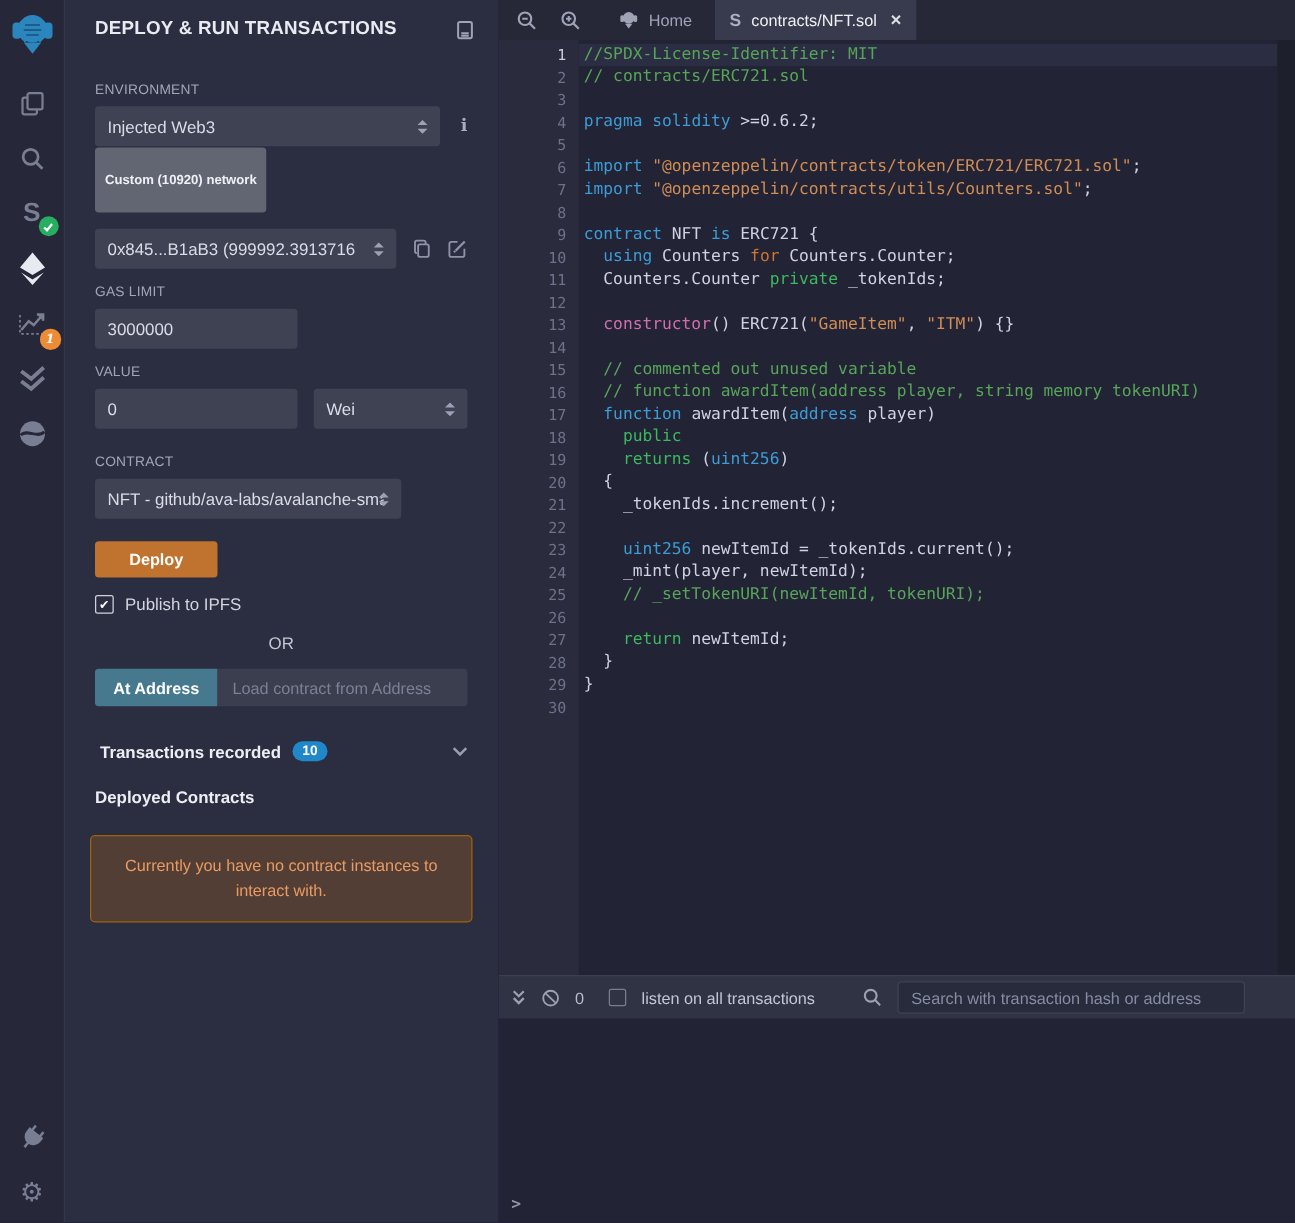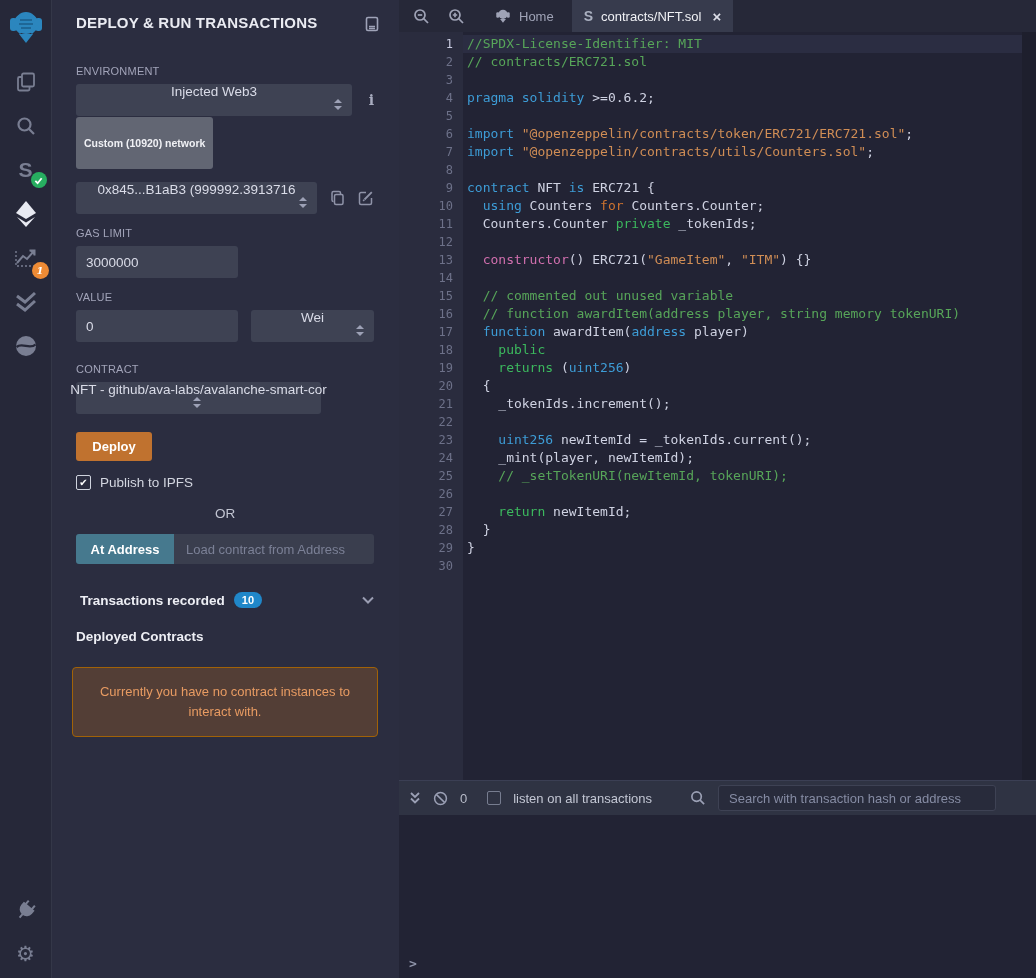--- a/index.html
+++ b/index.html
@@ -28,21 +28,21 @@
   .panel-head { display:flex; align-items:flex-start; justify-content:space-between;
     padding:14px 20px 0 24px; }
   .panel-title { font-size:15px; font-weight:700; color:#eaebf2; letter-spacing:.2px; }
   .doc-icon { color:#9fa3b8; cursor:pointer; margin-top:2px; }
   .pbody { padding:0 25px 0 24px; }
   .flabel { display:block; font-size:11px; color:#a2a4b9; margin-bottom:7px; letter-spacing:.2px; }
   .sec-env { margin-top:29px; }
   .row { display:flex; align-items:center; }
   .select, .tinput { background:#3e4253; border-radius:3px; height:32px; display:flex;
     align-items:center; padding:0 10px; font-size:13.5px; color:#dadce8; }
-  .select { cursor:pointer;flex-direction:column; }
+  .select { cursor:pointer; }
   .select .val { white-space:nowrap; overflow:hidden; }
   .caret { display:flex; flex-direction:column; align-items:center; margin-left:auto;
     padding-left:6px; flex-shrink:0; }
   .caret i { display:block; width:0; height:0; border-left:4px solid transparent;
     border-right:4px solid transparent; }
   .caret i.up { border-bottom:4px solid #9da1b6; margin-bottom:3px; }
   .caret i.dn { border-top:4px solid #9da1b6; }
   .env-select { width:276px; }
   .info-i { margin-left:auto; color:#a9adc0; font:700 14px "DejaVu Serif", serif; cursor:pointer; }
   .netbadge { display:inline-block; margin-top:1px; background:#62667370; background:#626673;
@@ -50,21 +50,21 @@
   .sec { margin-top:13px; }
   .label-row { display:flex; align-items:center; gap:7px; margin-bottom:7px; }
   .label-row .flabel { margin-bottom:0; }
   .plus-icon, .copy-icon, .edit-icon { color:#8f93a8; cursor:pointer; display:flex; }
   .acct-select { width:250px; }
   .acct-icons { display:flex; gap:13px; margin-left:13px; }
   .gas-input { width:162px; }
   .val-input { width:162px; }
   .wei-select { width:123px; margin-left:13px; }
   .contract-select { width:245px; }
-  .deploy-btn { margin-top:18px; width:76px; height:29px; background:#c0722f; border:none;
+  .deploy-btn { margin-top:18px; width:98px; height:29px; background:#c0722f; border:none;
     border-radius:3px; color:#fff; font-weight:700; font-size:13px; cursor:pointer;
     font-family:"Liberation Sans", sans-serif; }
   .ipfs-row { margin-top:14px; display:flex; align-items:center; gap:9px; cursor:pointer; }
   .cb { width:15px; height:15px; border:1px solid #777d90; border-radius:2px;
     display:flex; align-items:center; justify-content:center; color:#fff; font-size:10px;
     flex-shrink:0; cursor:pointer; }
   .cb.checked { border-color:#cfd3de; }
   .cb.checked::after { content:"✔"; }
   .ipfs-label { font-size:13.5px; color:#d3d6e0; }
   .or-label { text-align:center; margin-top:16px; font-size:13.5px; color:#c2c5d2; }

